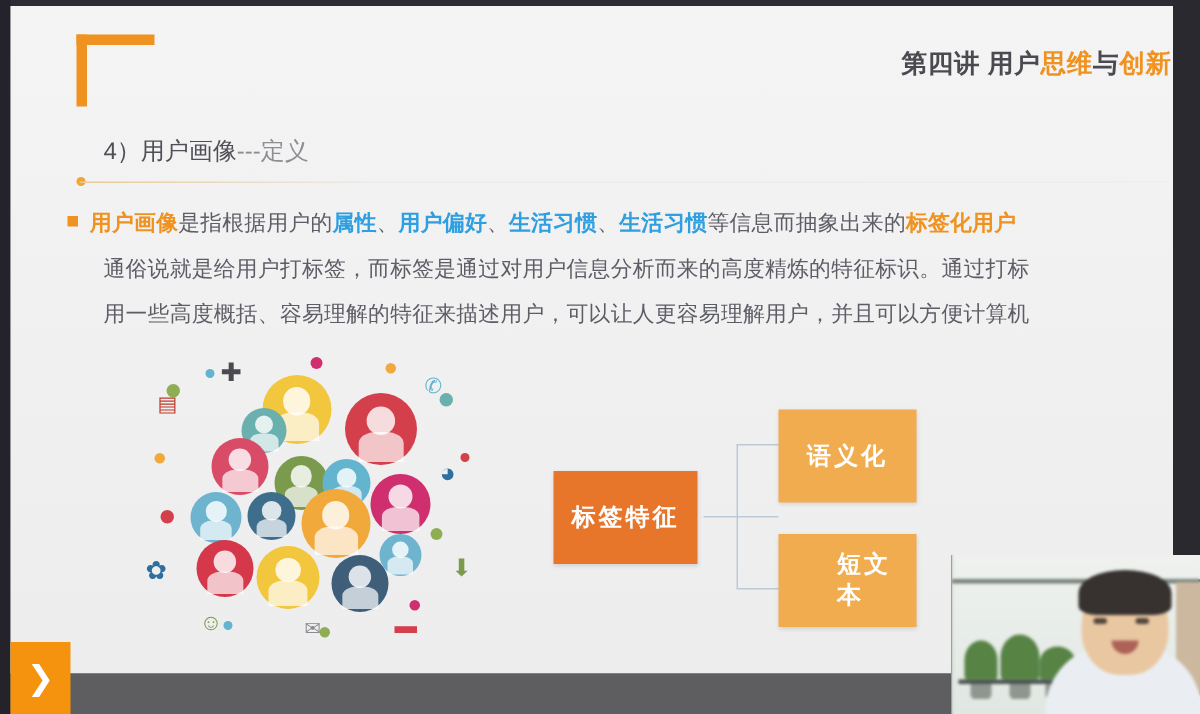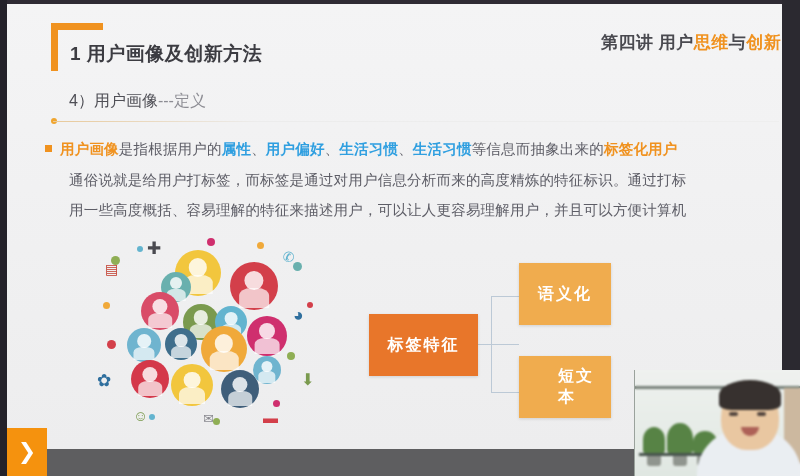--- a/index.html
+++ b/index.html
@@ -164,25 +164,25 @@
     align-items: center;
     justify-content: center;
     color: #ffffff;
     font-size: 16px;
     font-weight: bold;
     letter-spacing: 2px;
     box-shadow: 0 1px 3px rgba(0,0,0,.13);
   }
   .node-main {
     left: 362px; top: 310px;
-    width: 109px; height: 62px;
+    width: 96px; height: 62px;
     background: #e8762a;
   }
   .node-a {
-    left: 512px; top: 259px;
+    left: 512px; top: 269px;
     width: 92px; height: 62px;
     background: #f0ac4e;
   }
   .node-b {
     left: 512px; top: 352px;
     width: 92px; height: 62px;
     background: #f0ac4e;
     padding-left: 39px;
   }
 
@@ -321,21 +321,20 @@
 <div id="screen">
 
   <div class="edge-top"></div>
   <div class="edge-left"></div>
   <div class="edge-right"></div>
 
   <div id="slide">
 
     <div class="corner-bracket"></div>
 
-    <div class="slide-title">1 用户画像及创新方法</div>
 
     <div class="header-right">
       <span>第四讲  用户</span><span class="hl">思维</span><span>与</span><span class="hl">创新</span>
     </div>
 
     <div class="sub-heading">
       <span>4）用户画像</span><span class="dim">---定义</span>
     </div>
 
     <div class="divider-dot"></div>

